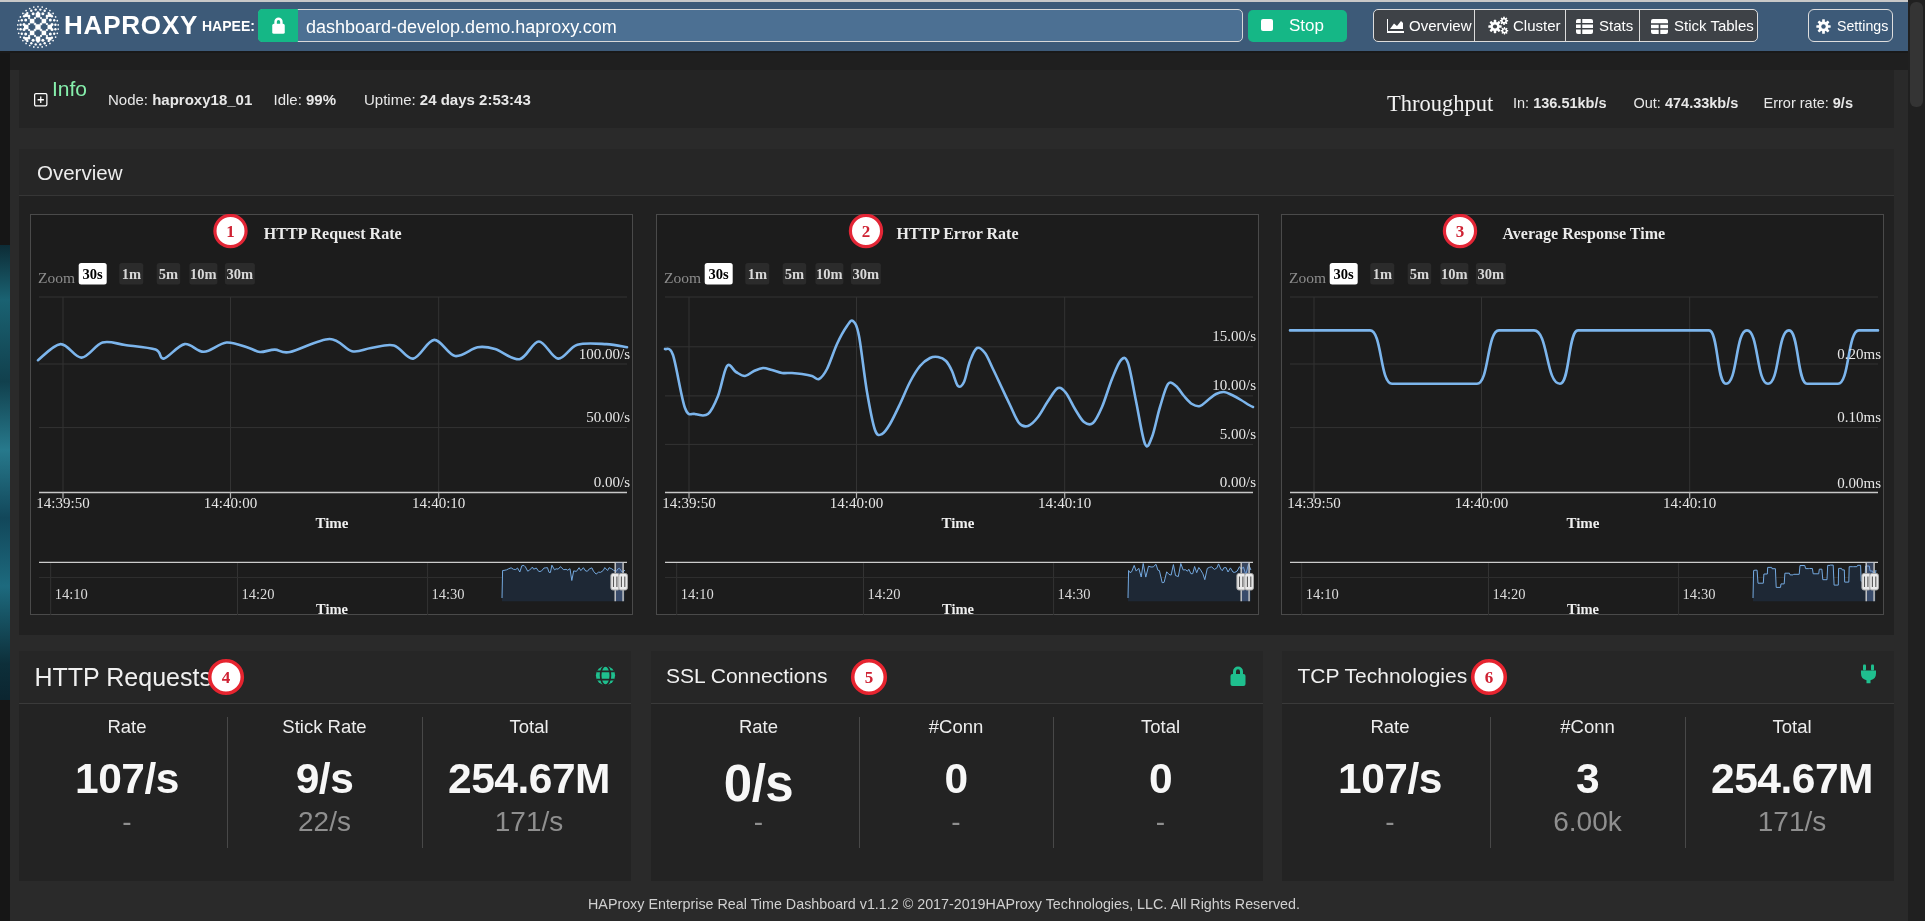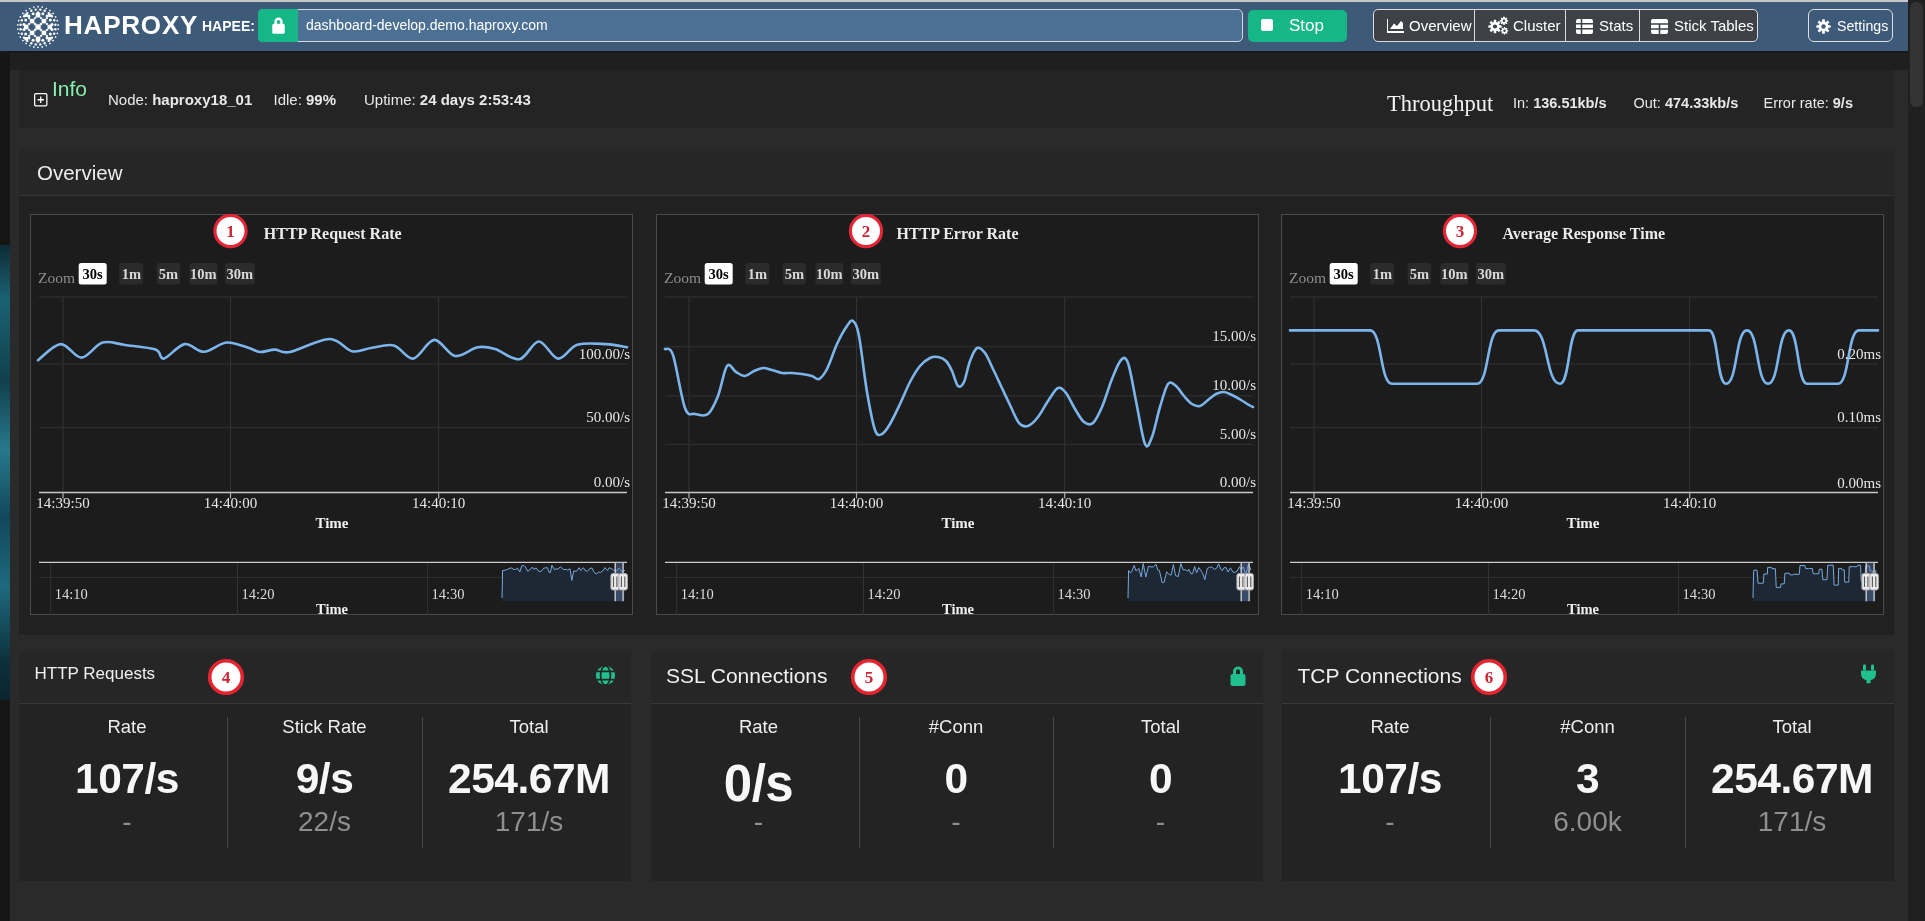--- a/index.html
+++ b/index.html
@@ -112,21 +112,21 @@
       <circle cx="20.2" cy="-2.1" r="0.85" fill="#fff"></circle>
     </svg>
     <div class="abs" style="left:64px;top:12.3px;font-size:26px;line-height:1;font-weight:bold;color:#ffffff;font-family:'Liberation Sans',sans-serif;letter-spacing:0.8px">HAPROXY</div>
     <div class="abs" style="left:202px;top:19.3px;font-size:14px;line-height:1;font-weight:bold;color:#ffffff;font-family:'Liberation Sans',sans-serif;">HAPEE:</div>
     <div class="abs" style="left:258px;top:9px;width:985px;height:33px;background:#4c7093;border:1px solid #d8d8d8;border-radius:5px"></div>
     <div class="abs" style="left:258px;top:9px;width:40px;height:33px;background:#15b786;border-radius:4px 0 0 4px;border:1px solid #15b786"></div>
     <svg width="15" height="19" viewBox="0 0 18 22" style="position:absolute;left:271px;top:16px" xmlns="http://www.w3.org/2000/svg">
       <path d="M9,1.5 a5,5 0 0 1 5,5 V10 h-3 V6.5 a2,2.2 0 0 0 -4,0 V10 h-3 V6.5 a5,5 0 0 1 5,-5 Z" fill="#ffffff"></path>
       <rect x="1.5" y="9" width="15" height="12" rx="2" fill="#ffffff"></rect>
     </svg>
-    <div class="abs" style="left:306px;top:17.8px;font-size:14px;line-height:1;font-weight:normal;color:#ffffff;font-family:'Liberation Sans',sans-serif;">dashboard-develop.demo.haproxy.com</div>
+    <div class="abs" style="left:306px;top:17.8px;font-size:18px;line-height:1;font-weight:normal;color:#ffffff;font-family:'Liberation Sans',sans-serif;">dashboard-develop.demo.haproxy.com</div>
     <div class="abs" style="left:1248px;top:10px;width:99px;height:32px;background:#15b786;border-radius:5px"></div>
     <div class="abs" style="left:1261px;top:19px;width:12px;height:12px;background:#ffffff;border-radius:2px"></div>
     <div class="abs" style="left:1289px;top:16.5px;font-size:17px;line-height:1;font-weight:normal;color:#ffffff;font-family:'Liberation Sans',sans-serif;">Stop</div>
     <div class="abs" style="left:1373px;top:9px;width:385px;height:33px;background:#3e4247;border:1px solid #dcdcdc;border-radius:5px"></div>
     <div class="abs" style="left:1474px;top:9px;width:1px;height:33px;background:#dcdcdc"></div>
     <div class="abs" style="left:1565px;top:9px;width:1px;height:33px;background:#dcdcdc"></div>
     <div class="abs" style="left:1639px;top:9px;width:1px;height:33px;background:#dcdcdc"></div>
     <svg width="18" height="15" viewBox="0 0 18 15" style="position:absolute;left:1387px;top:19px">
       <path d="M1,0 V12 H17 V14 H0 V0 Z M3,10 L7,4.5 L10,7 L14,2 L16,4 V10 Z" fill="#fff"></path>
     </svg>
@@ -360,21 +360,21 @@
       <path d="M583.5,362.5 v10.5 M586.9,362.5 v10.5" stroke="#555" stroke-width="1.1"></path>
       <rect x="588.8" y="359.5" width="8.6" height="16.5" rx="2" fill="#eaeaea" stroke="#a8a8a8" stroke-width="1"></rect>
       <path d="M591.4,362.5 v10.5 M594.8,362.5 v10.5" stroke="#555" stroke-width="1.1"></path>
       <text x="24.7" y="385" font-family="Liberation Serif" font-size="14.5" fill="#dcdcdc">14:10</text>
       <text x="211.5" y="385" font-family="Liberation Serif" font-size="14.5" fill="#dcdcdc">14:20</text>
       <text x="401.6" y="385" font-family="Liberation Serif" font-size="14.5" fill="#dcdcdc">14:30</text>
       <text x="302" y="400" font-family="Liberation Serif" font-size="14.5" font-weight="bold" fill="#f0f0f0" text-anchor="middle">Time</text>
     </svg>
     <div class="abs" style="left:19px;top:651px;width:612px;height:230px;background:#232323"></div>
     <div class="abs" style="left:19px;top:651px;width:612px;height:53px;background:#262626;border-bottom:1px solid #3a3a3a"></div>
-    <div class="abs" style="left:34.5px;top:665.4px;font-size:17px;line-height:1;font-weight:normal;color:#f0f0f0;font-family:'Liberation Sans',sans-serif;">HTTP Requests</div>
+    <div class="abs" style="left:34.5px;top:665.4px;font-size:25px;line-height:1;font-weight:normal;color:#f0f0f0;font-family:'Liberation Sans',sans-serif;">HTTP Requests</div>
     <svg width="38" height="38" viewBox="0 0 38 38" style="position:absolute;left:206.5px;top:658px">
       <circle cx="19" cy="19" r="16.3" fill="#fff" stroke="#e6242f" stroke-width="3.6"></circle>
       <text x="19" y="25" font-family="Liberation Serif" font-size="17" font-weight="bold" fill="#cf2233" text-anchor="middle">4</text>
     </svg>
     <svg width="21" height="21" viewBox="0 0 24 24" style="position:absolute;left:595px;top:665px" xmlns="http://www.w3.org/2000/svg">
       <circle cx="12" cy="12" r="11" fill="#1fbf8e"></circle>
       <path d="M1.7,7.2 H22.3 M1.7,16.8 H22.3" stroke="#262626" stroke-width="2" fill="none"></path>
       <ellipse cx="12" cy="12" rx="5.6" ry="11" stroke="#262626" stroke-width="2" fill="none"></ellipse>
     </svg>
     <div class="abs" style="left:227.3px;top:717px;width:1px;height:131px;background:#484848"></div>
@@ -405,35 +405,36 @@
     <div class="abs" style="left:758.5px;transform:translateX(-50%);top:757.8px;font-size:51px;line-height:1;font-weight:bold;color:#f7f7f7;font-family:'Liberation Sans',sans-serif;letter-spacing:-0.5px">0/s</div>
     <div class="abs" style="left:758.5px;transform:translateX(-50%);top:807.5px;font-size:28px;line-height:1;font-weight:normal;color:#8f8f8f;font-family:'Liberation Sans',sans-serif;">-</div>
     <div class="abs" style="left:956.0px;transform:translateX(-50%);top:717.7px;font-size:18.5px;line-height:1;font-weight:normal;color:#ededed;font-family:'Liberation Sans',sans-serif;">#Conn</div>
     <div class="abs" style="left:956.0px;transform:translateX(-50%);top:757.8px;font-size:42.5px;line-height:1;font-weight:bold;color:#f7f7f7;font-family:'Liberation Sans',sans-serif;letter-spacing:-0.5px">0</div>
     <div class="abs" style="left:956.0px;transform:translateX(-50%);top:807.5px;font-size:28px;line-height:1;font-weight:normal;color:#8f8f8f;font-family:'Liberation Sans',sans-serif;">-</div>
     <div class="abs" style="left:1160.5px;transform:translateX(-50%);top:717.7px;font-size:18.5px;line-height:1;font-weight:normal;color:#ededed;font-family:'Liberation Sans',sans-serif;">Total</div>
     <div class="abs" style="left:1160.5px;transform:translateX(-50%);top:757.8px;font-size:42.5px;line-height:1;font-weight:bold;color:#f7f7f7;font-family:'Liberation Sans',sans-serif;letter-spacing:-0.5px">0</div>
     <div class="abs" style="left:1160.5px;transform:translateX(-50%);top:807.5px;font-size:28px;line-height:1;font-weight:normal;color:#8f8f8f;font-family:'Liberation Sans',sans-serif;">-</div>
     <div class="abs" style="left:1282px;top:651px;width:612px;height:230px;background:#232323"></div>
     <div class="abs" style="left:1282px;top:651px;width:612px;height:53px;background:#262626;border-bottom:1px solid #3a3a3a"></div>
-    <div class="abs" style="left:1297.5px;top:665.4px;font-size:21px;line-height:1;font-weight:normal;color:#f0f0f0;font-family:'Liberation Sans',sans-serif;">TCP Connections</div>
+    <div class="abs" style="left:1297.5px;top:665.4px;font-size:21px;line-height:1;font-weight:normal;color:#f0f0f0;font-family:'Liberation Sans',sans-serif;">TCP Technologies</div>
     <svg width="38" height="38" viewBox="0 0 38 38" style="position:absolute;left:1470.0px;top:658px">
       <circle cx="19" cy="19" r="16.3" fill="#fff" stroke="#e6242f" stroke-width="3.6"></circle>
       <text x="19" y="25" font-family="Liberation Serif" font-size="17" font-weight="bold" fill="#cf2233" text-anchor="middle">6</text>
     </svg>
     <svg width="17" height="24" viewBox="0 0 17 24" style="position:absolute;left:1860px;top:664px" xmlns="http://www.w3.org/2000/svg">
       <rect x="3" y="0.5" width="3" height="6" rx="1" fill="#1fbf8e"></rect>
       <rect x="11" y="0.5" width="3" height="6" rx="1" fill="#1fbf8e"></rect>
       <path d="M1,6.5 h15 v3 a7.5,7 0 0 1 -5.5,6.8 v3 h-4 v-3 A7.5,7 0 0 1 1,9.5 Z" fill="#1fbf8e"></path>
     </svg>
     <div class="abs" style="left:1490.3px;top:717px;width:1px;height:131px;background:#484848"></div>
     <div class="abs" style="left:1684.8px;top:717px;width:1px;height:131px;background:#484848"></div>
     <div class="abs" style="left:1390px;transform:translateX(-50%);top:717.7px;font-size:18.5px;line-height:1;font-weight:normal;color:#ededed;font-family:'Liberation Sans',sans-serif;">Rate</div>
     <div class="abs" style="left:1390px;transform:translateX(-50%);top:757.8px;font-size:42.5px;line-height:1;font-weight:bold;color:#f7f7f7;font-family:'Liberation Sans',sans-serif;letter-spacing:-0.5px">107/s</div>
     <div class="abs" style="left:1390px;transform:translateX(-50%);top:807.5px;font-size:28px;line-height:1;font-weight:normal;color:#8f8f8f;font-family:'Liberation Sans',sans-serif;">-</div>
     <div class="abs" style="left:1587.5px;transform:translateX(-50%);top:717.7px;font-size:18.5px;line-height:1;font-weight:normal;color:#ededed;font-family:'Liberation Sans',sans-serif;">#Conn</div>
     <div class="abs" style="left:1587.5px;transform:translateX(-50%);top:757.8px;font-size:42.5px;line-height:1;font-weight:bold;color:#f7f7f7;font-family:'Liberation Sans',sans-serif;letter-spacing:-0.5px">3</div>
     <div class="abs" style="left:1587.5px;transform:translateX(-50%);top:807.5px;font-size:28px;line-height:1;font-weight:normal;color:#8f8f8f;font-family:'Liberation Sans',sans-serif;">6.00k</div>
     <div class="abs" style="left:1792px;transform:translateX(-50%);top:717.7px;font-size:18.5px;line-height:1;font-weight:normal;color:#ededed;font-family:'Liberation Sans',sans-serif;">Total</div>
     <div class="abs" style="left:1792px;transform:translateX(-50%);top:757.8px;font-size:42.5px;line-height:1;font-weight:bold;color:#f7f7f7;font-family:'Liberation Sans',sans-serif;letter-spacing:-0.5px">254.67M</div>
     <div class="abs" style="left:1792px;transform:translateX(-50%);top:807.5px;font-size:28px;line-height:1;font-weight:normal;color:#8f8f8f;font-family:'Liberation Sans',sans-serif;">171/s</div>
+    <div class="abs" style="left:944px;transform:translateX(-50%);top:896.5px;font-size:14.3px;line-height:1;font-weight:normal;color:#d0d0d0;font-family:'Liberation Sans',sans-serif;">HAProxy Enterprise Real Time Dashboard v1.1.2 © 2017-2019HAProxy Technologies, LLC. All Rights Reserved.</div>
     <div class="abs" style="left:1908px;top:0px;width:17px;height:921px;background:#202020"></div>
     <div class="abs" style="left:1910px;top:2px;width:13px;height:105px;background:#343434;border-radius:6px"></div>
   </div>
 </body></html>

